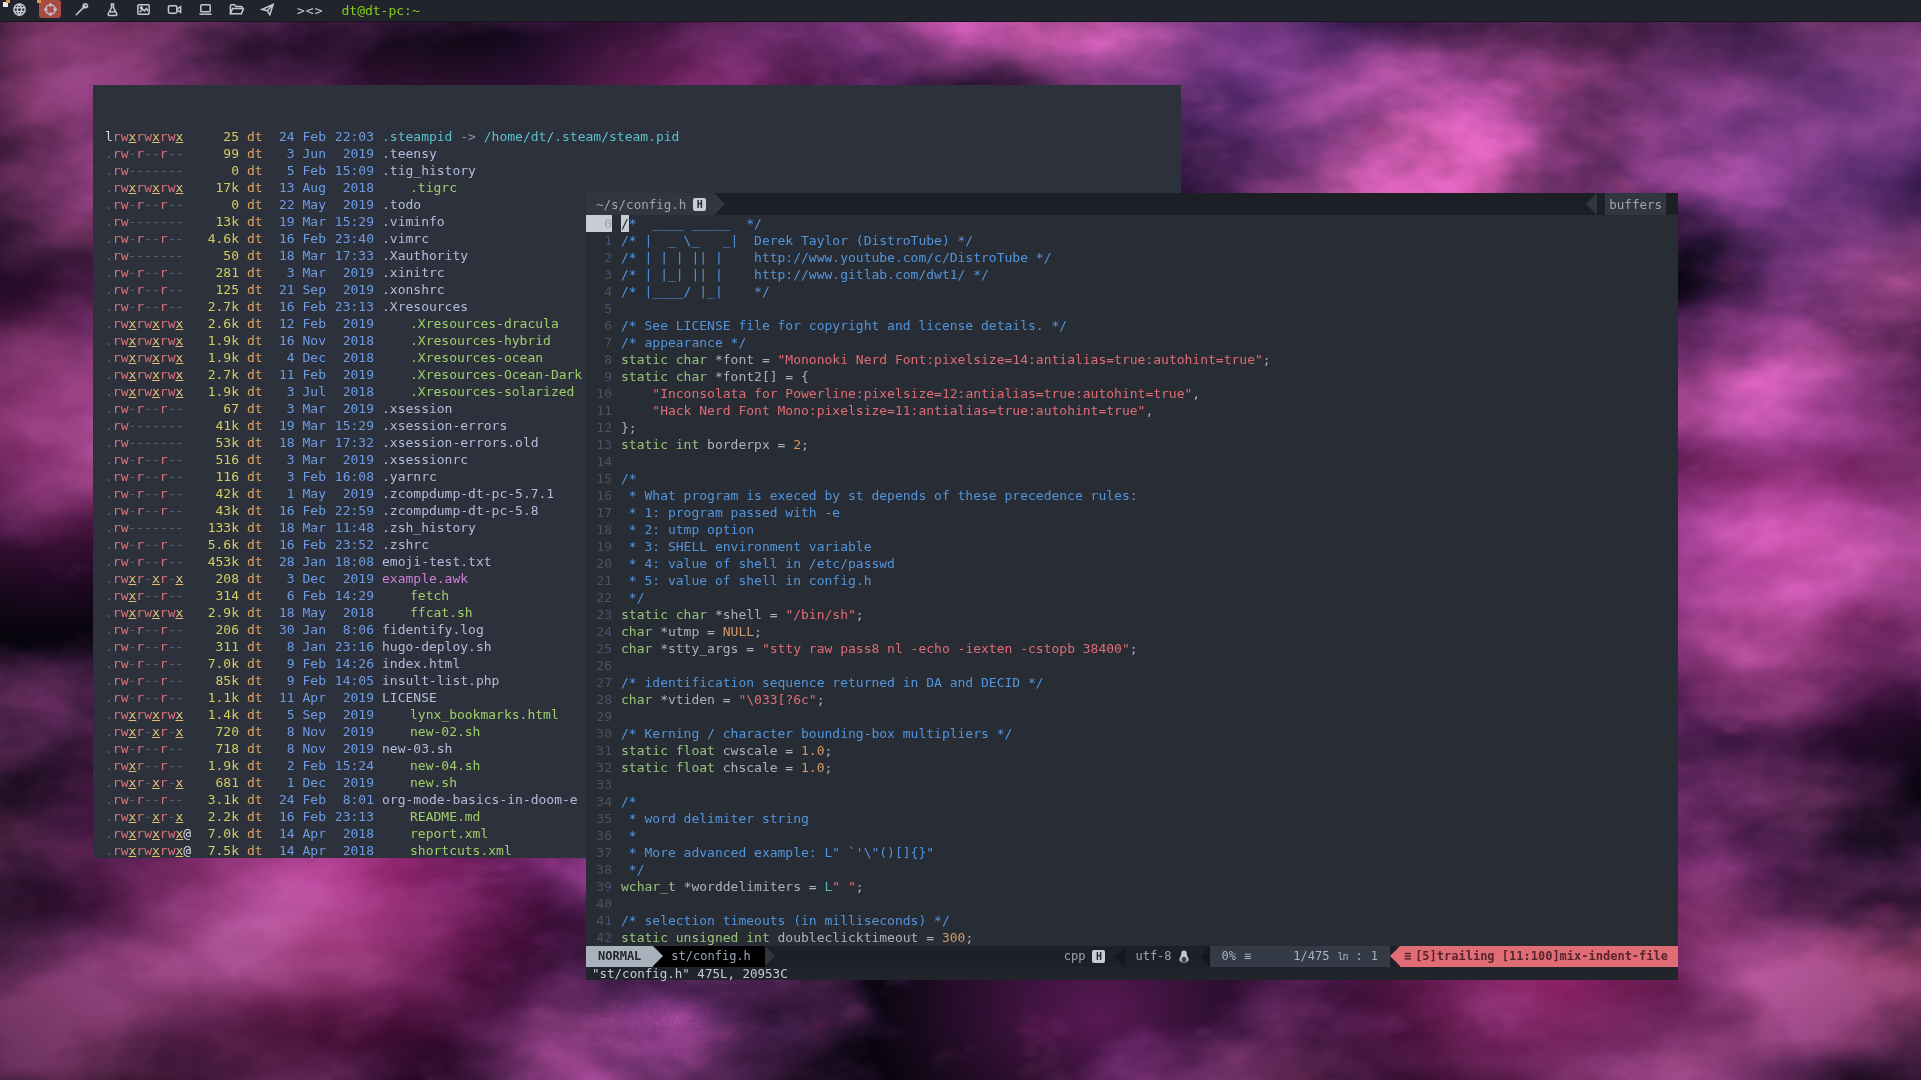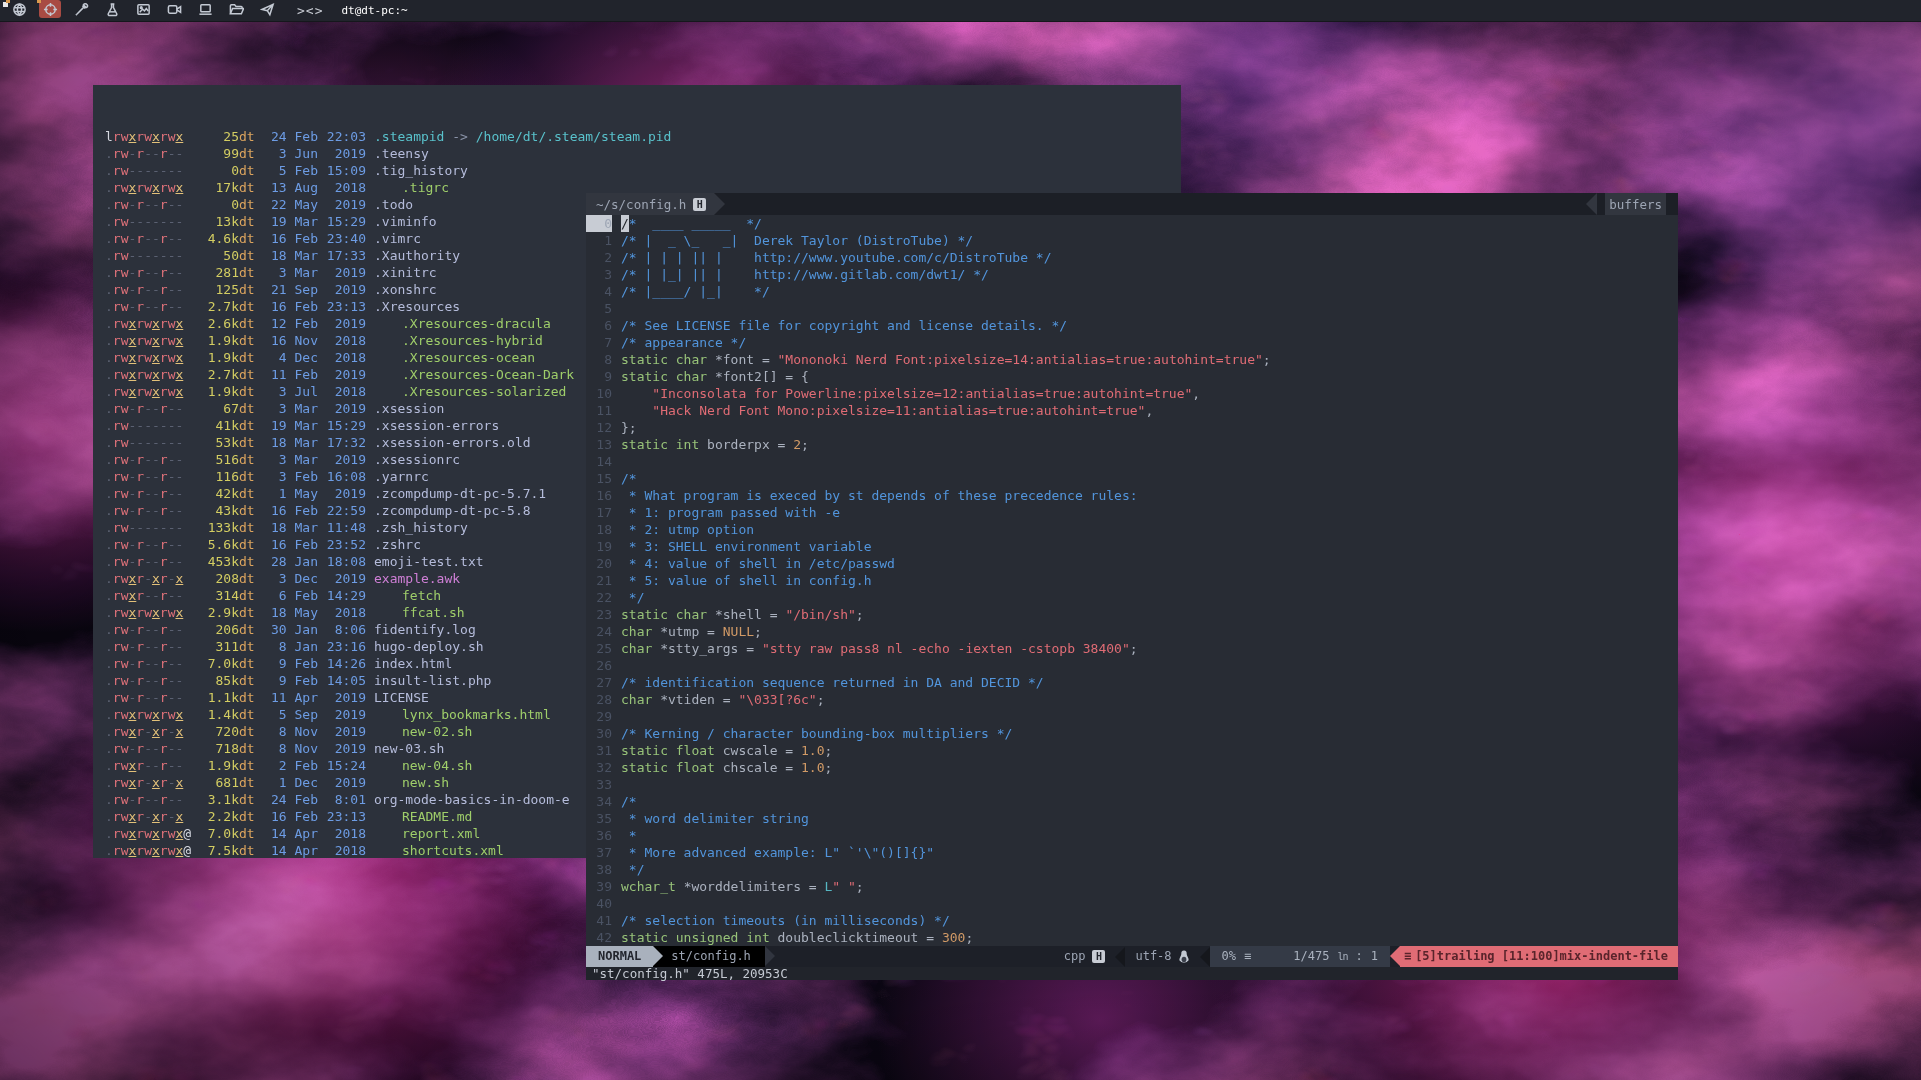--- a/index.html
+++ b/index.html
@@ -29,30 +29,30 @@
             background:#21242c; display:flex; align-items:center; padding-left:8px;
             border-bottom:1px solid #15171c; }
   .bicon { width:22px; height:18px; margin-right:9px; display:inline-flex; align-items:center;
            justify-content:center; border-radius:3px; position:relative; cursor:pointer; }
   .bicon svg { width:15px; height:15px; stroke:#c3c9d3; fill:none; stroke-width:1.6; }
   .bicon.active { background:#a84b43; }
   .bicon.dot::after { content:""; position:absolute; left:-2px; top:-1px; width:4px; height:4px;
                       background:#d99a4e; }
   #corner-dot { position:absolute; left:3px; top:2px; width:5px; height:5px; background:#e8e8ea; }
   .fish { color:#c8ccd4; font-size:13px; margin:0 18px 0 10px; letter-spacing:1px; }
-  #bar-title { color:#ffffff; font-size:11px; }
+  #bar-title { color:#84cc16; font-size:13px; }
 
   
   #terminal { position:absolute; left:93px; top:85px; width:1088px; height:773px; z-index:10;
               background:#2c313b; padding:9px 0 0 12px; overflow:hidden; font-size:13px;
               line-height:17px; white-space:pre; }
   .t-row { display:flex; height:17px; }
   .cp { width:86px; }
   .cs { width:40px; text-align:right; margin-left:8px; color:#d3cd62; }
-  .co { width:16px; margin-left:0; color:#dca45e; }
+  .co { width:16px; margin-left:8px; color:#dca45e; }
   .cd { width:47px; text-align:right; margin-left:16px; color:#6d9ce4; }
   .ct { width:40px; text-align:right; margin-left:8px; color:#6d9ce4; }
   .cn { margin-left:8px; color:#b5bcdb; }
   .cn.x  { color:#9fce6a;margin-left:36px; }
   .cn.m  { color:#cf7fd6; }
   .cn.l  { color:#59c2cc; }
   .cn .arrow { color:#8a93a8; }
   .cn .target { color:#59c2cc; }
   .pd { color:#5b6172; } .prw { color:#e0727a; } .pl { color:#d5d8e0; }
   .px { color:#e3c179; text-decoration:underline; }

